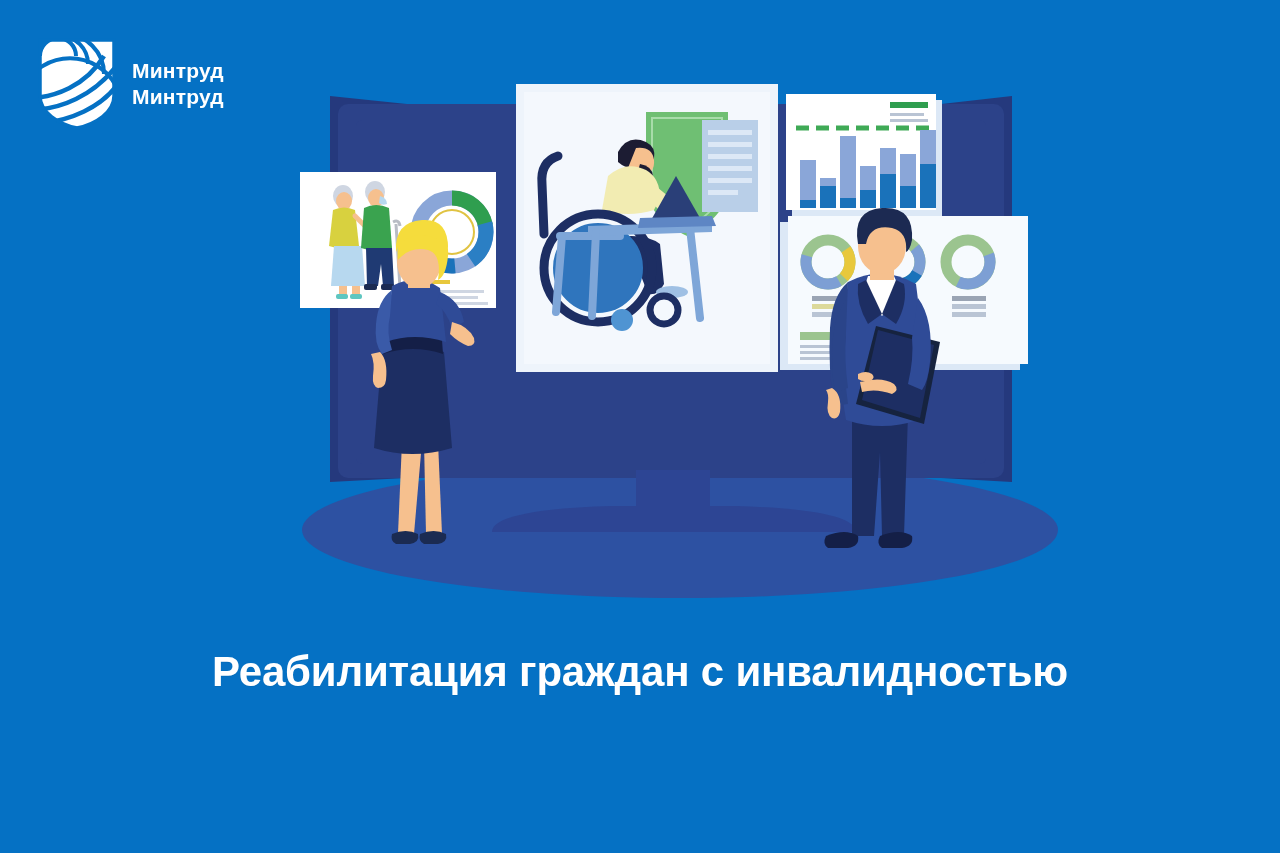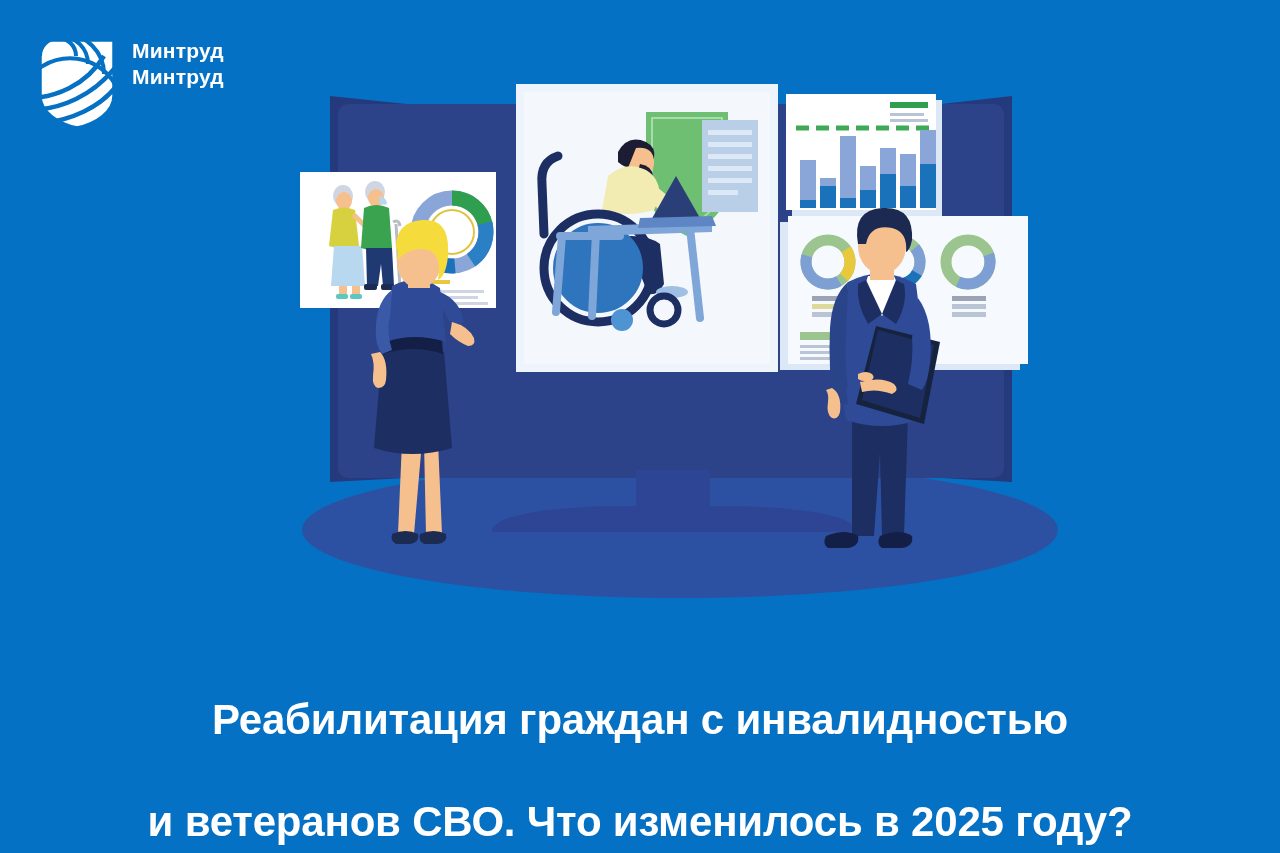--- a/index.html
+++ b/index.html
@@ -5,37 +5,37 @@
   html,body{margin:0;padding:0;}
   body{
     width:1280px;height:853px;overflow:hidden;
     background:#0571c4;
     font-family:"Liberation Sans","DejaVu Sans",sans-serif;
     position:relative;
   }
   .stage{position:absolute;inset:0;}
 
   
-  .brand{position:absolute;left:38px;top:38px;display:flex;align-items:flex-start;gap:16px;}
+  .brand{position:absolute;left:38px;top:38px;display:flex;align-items:center;gap:16px;}
   .brand-mark{width:78px;height:92px;flex:none;}
   .brand-text{color:#ffffff;font-weight:700;font-size:21px;line-height:1.22;letter-spacing:.2px;}
   .brand-text div{white-space:nowrap;}
 
   
   .illus{position:absolute;left:0;top:0;width:1280px;height:660px;}
 
   
   .title{
     position:absolute;left:0;right:0;top:645px;
     text-align:center;color:#ffffff;
     font-weight:700;font-size:42px;line-height:1.28;
     letter-spacing:-0.2px;
     text-shadow:0 1px 0 rgba(0,0,0,.05);
   }
-  .title .l{display:block;margin-top:48px;}
+  .title .l{display:block;}
 </style>
 </head>
 <body>
 
 <div class="stage">
 
   <div class="brand">
     <span class="brand-mark">
       <svg viewBox="0 0 78 92" width="78" height="92" aria-hidden="true">
         <defs>
@@ -307,16 +307,15 @@
         <path d="M918 298 q16 22 12 64 q-2 20 -8 28 l-14 -6 q6 -26 4 -46 Z" fill="#2f4b97"></path>
         <path d="M860 382 q22 -6 34 2 q6 6 -2 10 q-16 -6 -30 -2 Z" fill="#f6c08e"></path>
         <path d="M858 374 q8 -4 14 0 q4 4 -2 7 q-8 1 -12 -2 Z" fill="#f6c08e"></path>
       </g>
 
     </svg>
   </div>
 
   <div class="title">
     <span class="l">Реабилитация граждан с инвалидностью</span>
-    <span class="l">и ветеранов СВО. Что изменилось в 2025 году?</span>
   </div>
 
 </div>
 
 </body></html>

